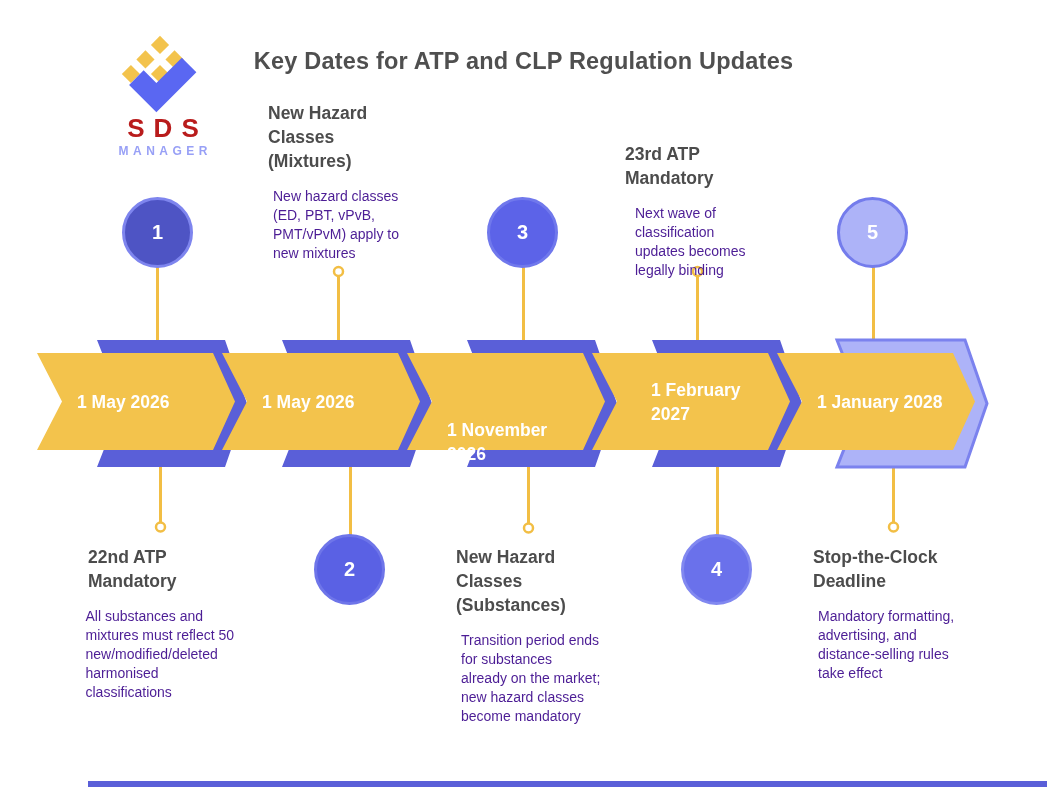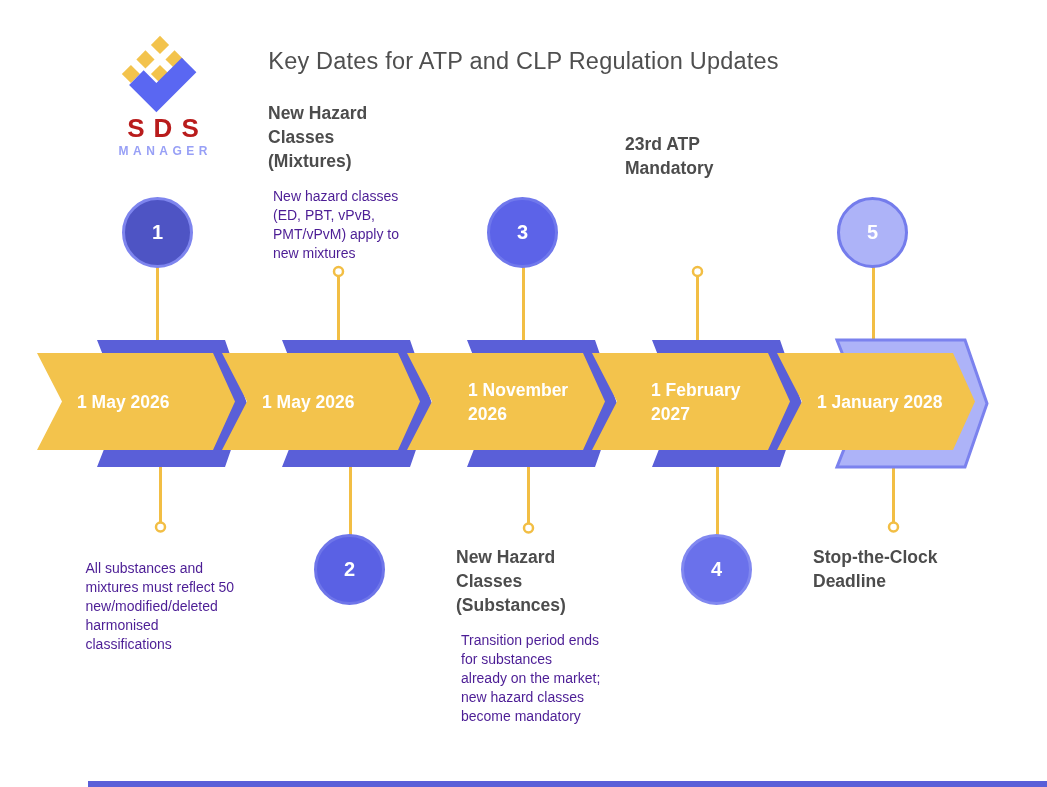--- a/index.html
+++ b/index.html
@@ -4,21 +4,21 @@
 <style>
   html,body{margin:0;padding:0;background:#ffffff;}
   #stage{
     position:relative;width:1047px;height:787px;background:#ffffff;overflow:hidden;
     font-family:"Liberation Sans", sans-serif;
   }
   .abs{position:absolute;}
   
   .title{
     left:0;top:48px;width:1047px;text-align:center;
-    font-size:23.5px;font-weight:normal;color:#4f4f4f;letter-spacing:.2px;
+    font-size:23.5px;font-weight:bold;color:#4f4f4f;letter-spacing:.2px;
   }
   
   .logo{left:108px;top:34px;width:110px;text-align:center;}
   .logo-sds{font-size:26px;font-weight:800;color:#b91c1c;letter-spacing:9px;text-indent:9px;line-height:28px;}
   .logo-manager{font-size:12px;font-weight:bold;color:#98a0f6;letter-spacing:4.5px;text-indent:4.5px;margin-top:2px;}
   
   .num-circle{
     width:71px;height:71px;border-radius:50%;box-sizing:border-box;
     display:flex;align-items:center;justify-content:center;
     color:#ffffff;font-size:20px;font-weight:bold;
@@ -119,44 +119,47 @@
   <div class="abs num-circle c5">
     <span>5</span>
   </div>
 
   <div class="abs date-label" style="left:77px;">
     <span>1 May 2026</span>
   </div>
   <div class="abs date-label" style="left:262px;">
     <span>1 May 2026</span>
   </div>
-  <div class="abs date-label" style="left:468px;">
+  <div class="abs date-label" style="left:447px;margin-top:40px;">
     <span>1 November 2026</span>
   </div>
   <div class="abs date-label" style="left:632px;margin-left:19px;">
     <span>1 February 2027</span>
   </div>
   <div class="abs date-label" style="left:817px;">
     <span>1 January 2028</span>
   </div>
 
   <div class="abs text-block" style="left:258px;top:101px;">
     <div class="tb-heading">New Hazard Classes (Mixtures)</div>
     <div class="tb-desc w140">New hazard classes (ED, PBT, vPvB, PMT/vPvM) apply to new mixtures</div>
   </div>
-  <div class="abs text-block" style="left:615px;top:132px;">
+  <div class="abs text-block" style="left:615px;top:142px;">
     <div class="tb-heading">23rd ATP Mandatory</div>
+    <div class="tb-desc w130">Next wave of classification updates becomes legally binding</div>
   </div>
 
   <div class="abs text-block" style="left:78px;top:545px;">
+    <div class="tb-heading">22nd ATP Mandatory</div>
     <div class="tb-desc w155">All substances and mixtures must reflect 50 new/modified/deleted harmonised classifications</div>
   </div>
   <div class="abs text-block" style="left:446px;top:545px;">
     <div class="tb-heading">New Hazard Classes (Substances)</div>
     <div class="tb-desc w140">Transition period ends for substances already on the market; new hazard classes become mandatory</div>
   </div>
   <div class="abs text-block" style="left:803px;top:545px;">
     <div class="tb-heading">Stop-the-Clock Deadline</div>
+    <div class="tb-desc w140">Mandatory formatting, advertising, and distance-selling rules take effect</div>
   </div>
 
   <div class="abs bottom-bar"></div>
 
 </div>
 
 </body></html>

